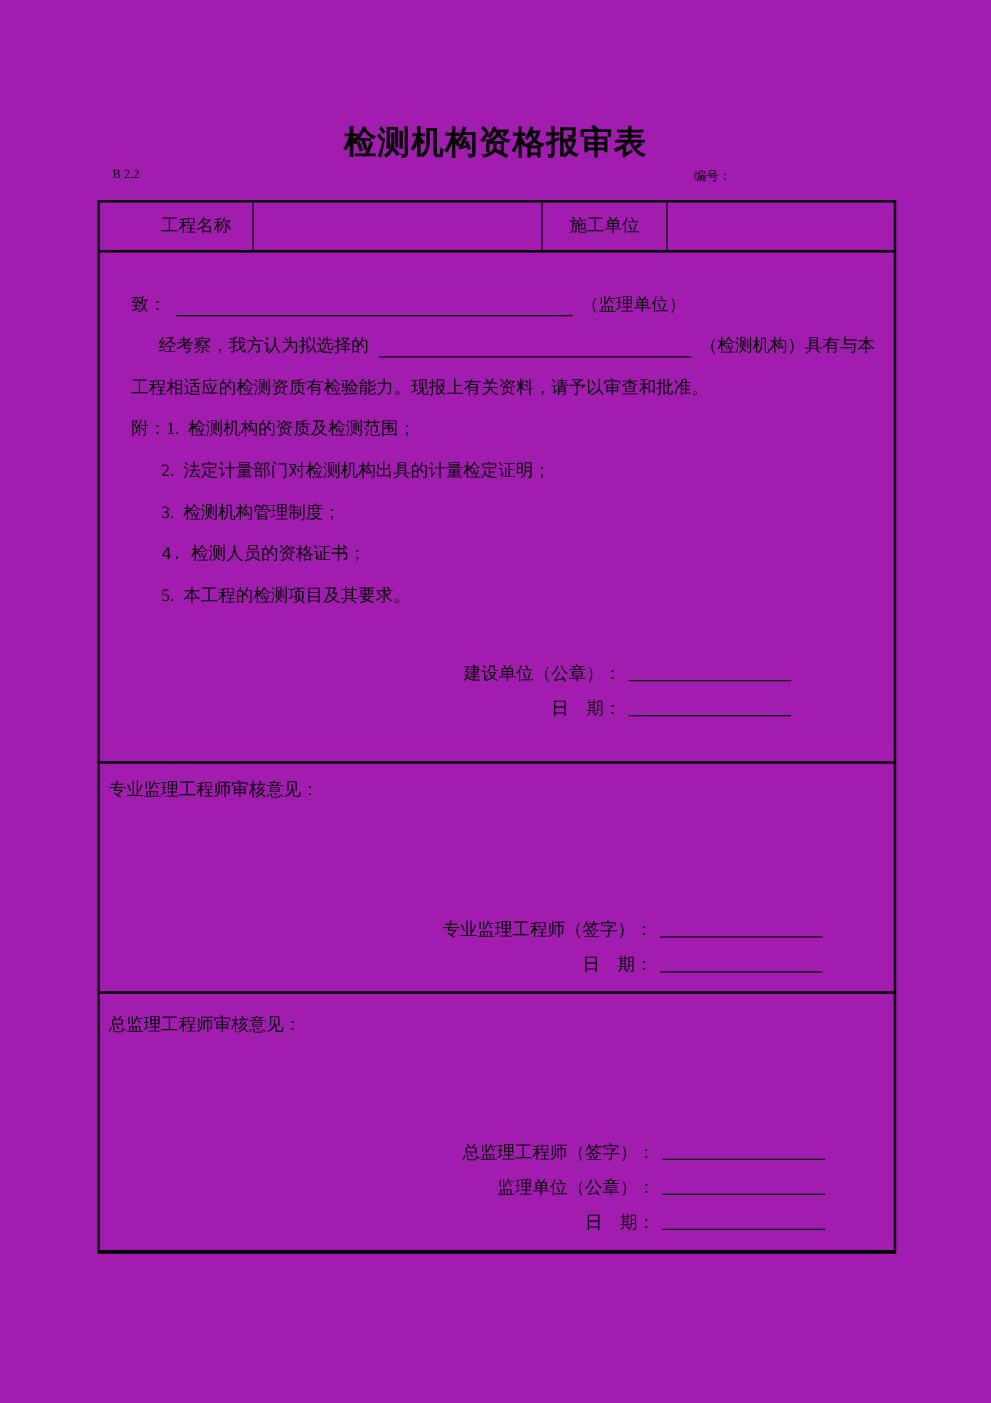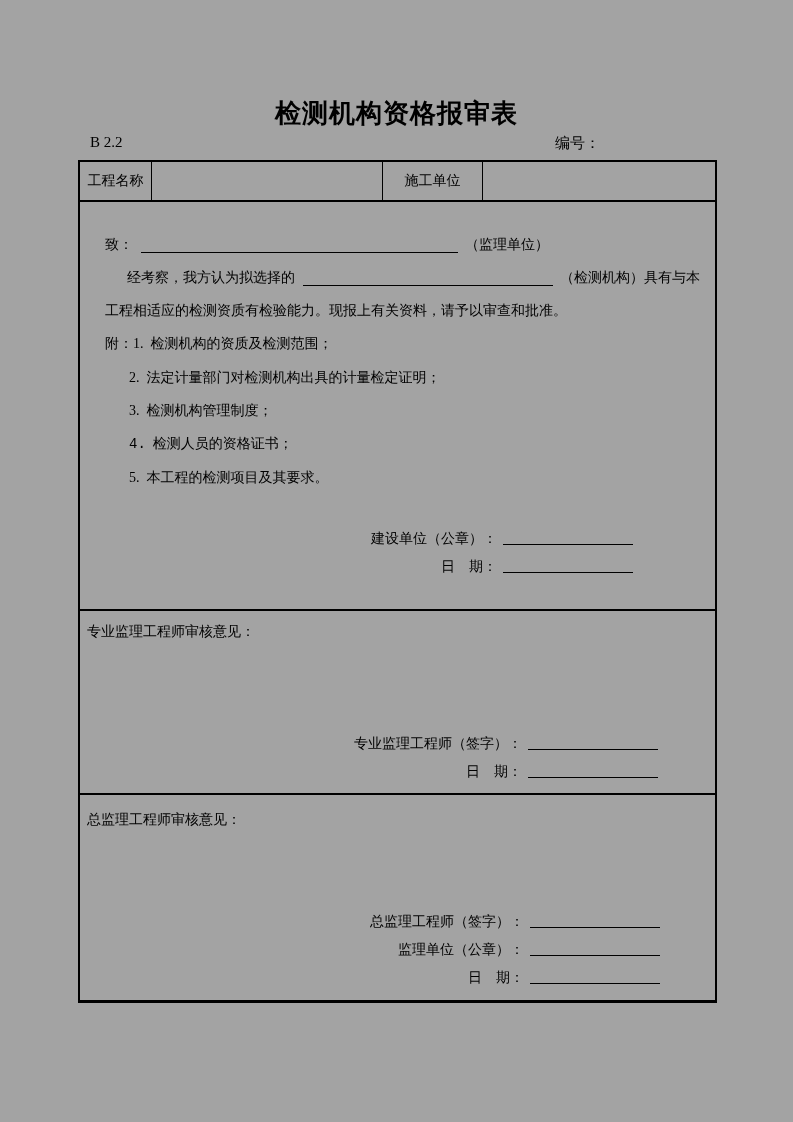--- a/index.html
+++ b/index.html
@@ -4,37 +4,37 @@
 <style>
   html, body {
     margin: 0;
     padding: 0;
     background: #ffffff;
   }
   .page {
     position: relative;
     width: 793px;
     height: 1122px;
-    background: #a3a3a3;
+    background: #a21caf;
     font-family: "Liberation Serif", "DejaVu Serif", serif;
     color: #000000;
     overflow: hidden;
   }
   .doc-title {
     position: absolute;
     top: 96px;
     left: 0;
     width: 100%;
     text-align: center;
     font-size: 26px;
     font-weight: bold;
     margin: 0;
     letter-spacing: 1px;
   }
-  .meta-row { position: absolute; top: 134px; left: 0; width: 100%; height: 20px; font-size: 15px; }
+  .meta-row { position: absolute; top: 134px; left: 0; width: 100%; height: 20px; font-size: 10px; }
   .form-code { position: absolute; left: 90px; top: 0; }
   .serial { position: absolute; left: 555px; top: 0; }
 
   .form-box {
     position: absolute;
     left: 78px;
     top: 160px;
     width: 639px;
     height: 843px;
     border: 2px solid #000;
@@ -49,21 +49,21 @@
     box-sizing: border-box;
   }
   .header-row .cell {
     display: flex;
     align-items: center;
     justify-content: center;
     border-right: 1px solid #000;
     box-sizing: border-box;
   }
   .header-row .cell.last { border-right: none; flex: 1; }
-  .c-label1 { width: 72px; }
+  .c-label1 { width: 91px; margin-left: 32px; }
   .c-value1 { width: 231px; }
   .c-label2 { width: 100px; }
 
   .section { position: relative; box-sizing: border-box; }
   .s1 { height: 409px; border-bottom: 2px solid #000; }
   .s2 { height: 184px; border-bottom: 2px solid #000; }
   .s3 { height: 205px; }
 
   .line { position: absolute; line-height: 16px; white-space: nowrap; }
   .blank {

